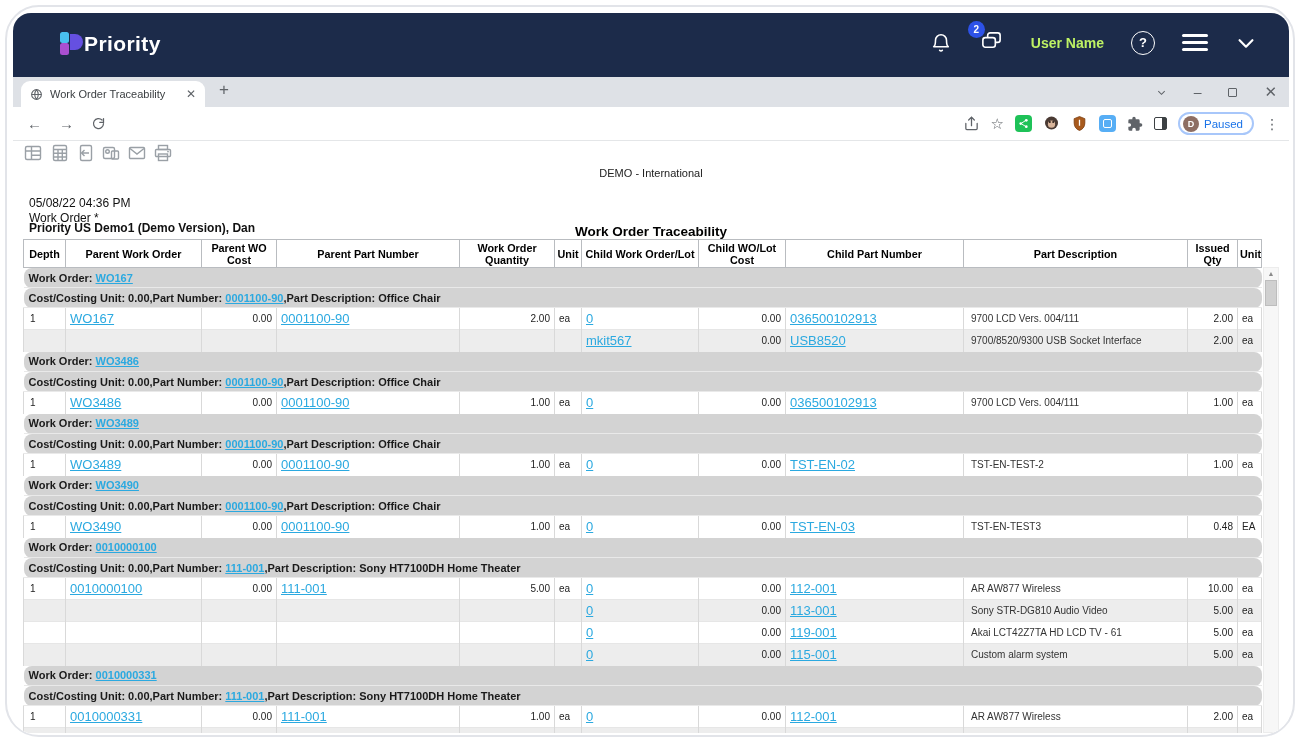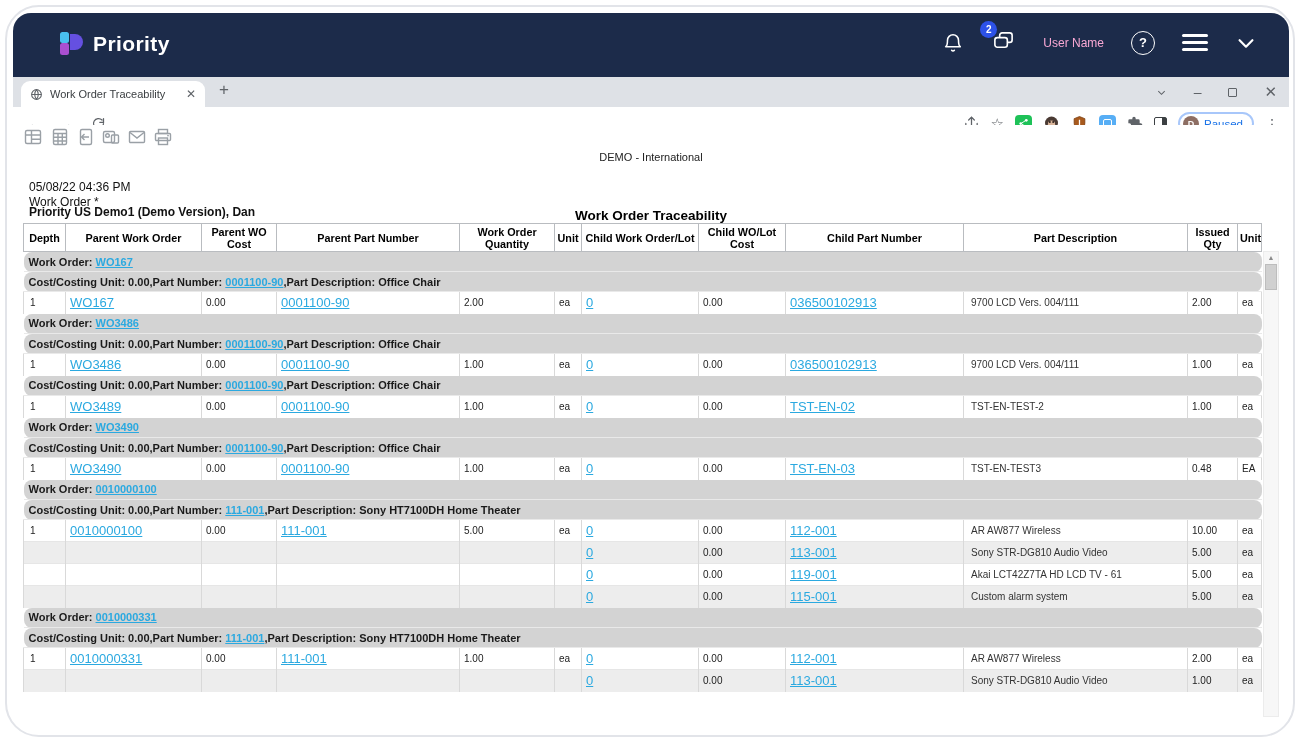--- a/index.html
+++ b/index.html
@@ -1,27 +1,27 @@
 <!DOCTYPE html>
 <html><head>
 <meta charset="utf-8">
 <style>
   html,body{margin:0;padding:0;background:#fff;width:1300px;height:742px;font-family:"Liberation Sans",sans-serif;}
   *{box-sizing:border-box;}
   .frame{position:absolute;left:5px;top:5px;width:1290px;height:732px;background:#fff;
          border:2px solid #e2e4e9;border-radius:34px;overflow:hidden;}
   
   .appbar{position:absolute;left:6px;top:6px;width:1276px;height:64px;background:#1c2b4a;border-radius:18px 18px 0 0;}
-  .logo{position:absolute;left:44px;top:17px;display:flex;align-items:center;gap:9px;}
+  .logo{position:absolute;left:44px;top:17px;display:flex;align-items:center;}
   .logo-text{color:#fff;font-size:21px;font-weight:700;letter-spacing:.4px;}
   .appbar-right{position:absolute;right:32px;top:16px;display:flex;align-items:center;gap:27px;}
   .stack-wrap{position:relative;}
   .badge{position:absolute;left:-11px;top:-8px;background:#2d52e8;color:#fff;width:17px;height:17px;border-radius:50%;
          font-size:10px;display:flex;align-items:center;justify-content:center;font-weight:bold;}
-  .user-name{color:#f9a8d4;font-size:12px;}
+  .user-name{color:#bef264;font-size:14px;font-weight:bold;}
   .help-circle{width:24px;height:24px;border:1.7px solid #fff;border-radius:50%;color:#fff;font-size:13px;font-weight:bold;
          display:flex;align-items:center;justify-content:center;}
   .hamburger{display:flex;flex-direction:column;gap:4.5px;width:26px;}
   .hamburger span{height:2.6px;background:#fff;border-radius:2px;}
   
   .tabstrip{position:absolute;left:6px;top:70px;width:1276px;height:30px;background:#dee1e6;}
   .tab{position:absolute;left:8px;top:4px;width:184px;height:26px;background:#fff;border-radius:9px 9px 0 0;
        display:flex;align-items:center;gap:7px;padding:0 9px;}
   .tab-title{font-size:11px;color:#3c4043;flex:1;white-space:nowrap;overflow:hidden;}
   .tab-close{color:#5f6368;font-size:12px;line-height:1;}
@@ -43,40 +43,40 @@
   .ext.blue{background:#57aef5;}
   .ext-inner{width:9px;height:9px;border:1.6px solid #fff;border-radius:2px;}
   .panel-ic{width:13px;height:13px;border:1.6px solid #3c4043;border-radius:2px;position:relative;}
   .panel-ic::after{content:"";position:absolute;right:0;top:0;bottom:0;width:4px;background:#3c4043;}
   .paused-pill{display:flex;align-items:center;gap:5px;border:2px solid #a8c7fa;border-radius:13px;height:23px;padding:0 9px 0 3px;}
   .paused-av{width:16px;height:16px;border-radius:50%;background:#8d6e63;color:#fff;font-size:9px;font-weight:bold;
         display:flex;align-items:center;justify-content:center;}
   .paused-txt{color:#1a73e8;font-size:11.5px;}
   .dots{font-size:14px;color:#5f6368;}
   
-  .content{position:absolute;left:6px;top:118px;width:1276px;height:592px;background:#fff;overflow:hidden;}
+  .content{position:absolute;left:6px;top:134px;width:1276px;height:592px;background:#fff;overflow:hidden;}
   .rpt-toolbar{position:absolute;left:10px;top:2px;display:flex;gap:6px;}
   .rpt-toolbar svg{display:block;}
   .company{position:absolute;top:26px;left:0;width:100%;text-align:center;font-size:11px;color:#222;}
   .uline{position:absolute;left:16px;top:40px;font-size:12px;font-weight:bold;color:#111;margin-top:40px;}
   .dline{position:absolute;left:16px;top:55px;font-size:12px;color:#111;}
   .fline{position:absolute;left:16px;top:70px;font-size:12px;color:#111;}
   .rtitle{position:absolute;top:83px;left:0;width:100%;text-align:center;font-size:13.5px;font-weight:bold;color:#000;}
   
   .tblwrap{position:absolute;left:10px;top:98px;width:1238px;}
   table{border-collapse:collapse;table-layout:fixed;width:1238px;}
   thead th{background:#fff;border:1px solid #b9bcc0;font-size:10.8px;font-weight:bold;color:#000;height:28px;
         padding:0 2px;line-height:12px;text-align:center;vertical-align:middle;}
   tr.grp td,tr.cost td{background:#d3d3d3;font-size:11px;font-weight:bold;color:#1a1a1a;height:20px;
         padding:0 0 0 5px;border-bottom:1px solid #e9e9e9;vertical-align:middle;white-space:nowrap;overflow:hidden;border-radius:8px;}
   tr.data td{height:22px;background:#fff;font-size:10px;color:#222;padding:0 4px;vertical-align:middle;
         border-left:1px solid #d9d9d9;border-right:1px solid #d9d9d9;border-top:1px solid #e6e6e6;
         white-space:nowrap;overflow:hidden;}
   tr.data.alt td{background:#ededed;}
-  td.ar{text-align:left;}
+  td.ar{text-align:right;}
   .k-depth{padding-left:6px !important;}
   .k-part_desc{color:#333 !important;padding-left:7px !important;}
   a.lg{color:#2ba9e0;text-decoration:underline;font-size:13px;cursor:pointer;}
   a.sm{color:#2ba9e0;text-decoration:underline;font-size:11px;font-weight:bold;cursor:pointer;}
   
   .vscroll{position:absolute;left:1250px;top:126px;width:16px;height:466px;background:#f7f7f7;border:1px solid #ececec;}
   .vs-up{height:12px;color:#8a8a8a;font-size:7px;text-align:center;line-height:12px;cursor:pointer;}
   .vs-thumb{margin:0 1px;height:26px;background:#d0d0d0;border:1px solid #bdbdbd;cursor:pointer;
         background-image:radial-gradient(#9a9a9a 18%,transparent 22%);background-size:4px 4px;}
 </style>
@@ -281,168 +281,185 @@
               <td class="k-parent_part"><a class="lg">0001100-90</a></td>
               <td class="k-qty ar">2.00</td>
               <td class="k-qty_unit">ea</td>
               <td class="k-child_wo"><a class="lg">0</a></td>
               <td class="k-child_cost ar">0.00</td>
               <td class="k-child_part"><a class="lg">036500102913</a></td>
               <td class="k-part_desc">9700 LCD Vers. 004/111</td>
               <td class="k-issued_qty ar">2.00</td>
               <td class="k-issued_unit">ea</td>
             </tr>
-            <tr class="grp">
-              <td colspan="12"><span>Work Order: </span><a class="sm">WO3486</a></td>
-            </tr>
-            <tr class="cost">
-              <td colspan="12"><span>Cost/Costing Unit: 0.00,Part Number: </span><a class="sm">0001100-90</a><span>,Part Description: Office Chair</span></td>
-            </tr>
-            <tr class="data">
-              <td class="k-depth">1</td>
-              <td class="k-parent_wo"><a class="lg">WO3486</a></td>
-              <td class="k-parent_cost ar">0.00</td>
-              <td class="k-parent_part"><a class="lg">0001100-90</a></td>
-              <td class="k-qty ar">1.00</td>
-              <td class="k-qty_unit">ea</td>
-              <td class="k-child_wo"><a class="lg">0</a></td>
-              <td class="k-child_cost ar">0.00</td>
-              <td class="k-child_part"><a class="lg">036500102913</a></td>
-              <td class="k-part_desc">9700 LCD Vers. 004/111</td>
-              <td class="k-issued_qty ar">1.00</td>
-              <td class="k-issued_unit">ea</td>
-            </tr>
-            <tr class="cost">
-              <td colspan="12"><span>Cost/Costing Unit: 0.00,Part Number: </span><a class="sm">0001100-90</a><span>,Part Description: Office Chair</span></td>
-            </tr>
-            <tr class="data">
-              <td class="k-depth">1</td>
-              <td class="k-parent_wo"><a class="lg">WO3489</a></td>
-              <td class="k-parent_cost ar">0.00</td>
-              <td class="k-parent_part"><a class="lg">0001100-90</a></td>
-              <td class="k-qty ar">1.00</td>
-              <td class="k-qty_unit">ea</td>
-              <td class="k-child_wo"><a class="lg">0</a></td>
-              <td class="k-child_cost ar">0.00</td>
-              <td class="k-child_part"><a class="lg">TST-EN-02</a></td>
-              <td class="k-part_desc">TST-EN-TEST-2</td>
-              <td class="k-issued_qty ar">1.00</td>
-              <td class="k-issued_unit">ea</td>
-            </tr>
-            <tr class="grp">
-              <td colspan="12"><span>Work Order: </span><a class="sm">WO3490</a></td>
-            </tr>
-            <tr class="cost">
-              <td colspan="12"><span>Cost/Costing Unit: 0.00,Part Number: </span><a class="sm">0001100-90</a><span>,Part Description: Office Chair</span></td>
-            </tr>
-            <tr class="data">
-              <td class="k-depth">1</td>
-              <td class="k-parent_wo"><a class="lg">WO3490</a></td>
-              <td class="k-parent_cost ar">0.00</td>
-              <td class="k-parent_part"><a class="lg">0001100-90</a></td>
-              <td class="k-qty ar">1.00</td>
-              <td class="k-qty_unit">ea</td>
-              <td class="k-child_wo"><a class="lg">0</a></td>
-              <td class="k-child_cost ar">0.00</td>
-              <td class="k-child_part"><a class="lg">TST-EN-03</a></td>
-              <td class="k-part_desc">TST-EN-TEST3</td>
-              <td class="k-issued_qty ar">0.48</td>
-              <td class="k-issued_unit">EA</td>
-            </tr>
-            <tr class="grp">
-              <td colspan="12"><span>Work Order: </span><a class="sm">0010000100</a></td>
-            </tr>
-            <tr class="cost">
-              <td colspan="12"><span>Cost/Costing Unit: 0.00,Part Number: </span><a class="sm">111-001</a><span>,Part Description: Sony HT7100DH Home Theater</span></td>
-            </tr>
-            <tr class="data">
-              <td class="k-depth">1</td>
-              <td class="k-parent_wo"><a class="lg">0010000100</a></td>
-              <td class="k-parent_cost ar">0.00</td>
-              <td class="k-parent_part"><a class="lg">111-001</a></td>
-              <td class="k-qty ar">5.00</td>
-              <td class="k-qty_unit">ea</td>
-              <td class="k-child_wo"><a class="lg">0</a></td>
-              <td class="k-child_cost ar">0.00</td>
-              <td class="k-child_part"><a class="lg">112-001</a></td>
-              <td class="k-part_desc">AR AW877 Wireless</td>
-              <td class="k-issued_qty ar">10.00</td>
-              <td class="k-issued_unit">ea</td>
-            </tr>
             <tr class="data alt">
               <td class="k-depth"></td>
               <td class="k-parent_wo"></td>
               <td class="k-parent_cost ar"></td>
               <td class="k-parent_part"></td>
               <td class="k-qty ar"></td>
               <td class="k-qty_unit"></td>
-              <td class="k-child_wo"><a class="lg">0</a></td>
-              <td class="k-child_cost ar">0.00</td>
-              <td class="k-child_part"><a class="lg">113-001</a></td>
-              <td class="k-part_desc">Sony STR-DG810 Audio Video</td>
-              <td class="k-issued_qty ar">5.00</td>
-              <td class="k-issued_unit">ea</td>
-            </tr>
-            <tr class="data">
-              <td class="k-depth"></td>
-              <td class="k-parent_wo"></td>
-              <td class="k-parent_cost ar"></td>
-              <td class="k-parent_part"></td>
-              <td class="k-qty ar"></td>
-              <td class="k-qty_unit"></td>
-              <td class="k-child_wo"><a class="lg">0</a></td>
-              <td class="k-child_cost ar">0.00</td>
-              <td class="k-child_part"><a class="lg">119-001</a></td>
-              <td class="k-part_desc">Akai LCT42Z7TA HD LCD TV - 61</td>
-              <td class="k-issued_qty ar">5.00</td>
+              <td class="k-child_wo"><a class="lg">mkit567</a></td>
+              <td class="k-child_cost ar">0.00</td>
+              <td class="k-child_part"><a class="lg">USB8520</a></td>
+              <td class="k-part_desc">9700/8520/9300 USB Socket Interface</td>
+              <td class="k-issued_qty ar">2.00</td>
+              <td class="k-issued_unit">ea</td>
+            </tr>
+            <tr class="grp">
+              <td colspan="12"><span>Work Order: </span><a class="sm">WO3486</a></td>
+            </tr>
+            <tr class="cost">
+              <td colspan="12"><span>Cost/Costing Unit: 0.00,Part Number: </span><a class="sm">0001100-90</a><span>,Part Description: Office Chair</span></td>
+            </tr>
+            <tr class="data">
+              <td class="k-depth">1</td>
+              <td class="k-parent_wo"><a class="lg">WO3486</a></td>
+              <td class="k-parent_cost ar">0.00</td>
+              <td class="k-parent_part"><a class="lg">0001100-90</a></td>
+              <td class="k-qty ar">1.00</td>
+              <td class="k-qty_unit">ea</td>
+              <td class="k-child_wo"><a class="lg">0</a></td>
+              <td class="k-child_cost ar">0.00</td>
+              <td class="k-child_part"><a class="lg">036500102913</a></td>
+              <td class="k-part_desc">9700 LCD Vers. 004/111</td>
+              <td class="k-issued_qty ar">1.00</td>
+              <td class="k-issued_unit">ea</td>
+            </tr>
+            <tr class="grp">
+              <td colspan="12"><span>Work Order: </span><a class="sm">WO3489</a></td>
+            </tr>
+            <tr class="cost">
+              <td colspan="12"><span>Cost/Costing Unit: 0.00,Part Number: </span><a class="sm">0001100-90</a><span>,Part Description: Office Chair</span></td>
+            </tr>
+            <tr class="data">
+              <td class="k-depth">1</td>
+              <td class="k-parent_wo"><a class="lg">WO3489</a></td>
+              <td class="k-parent_cost ar">0.00</td>
+              <td class="k-parent_part"><a class="lg">0001100-90</a></td>
+              <td class="k-qty ar">1.00</td>
+              <td class="k-qty_unit">ea</td>
+              <td class="k-child_wo"><a class="lg">0</a></td>
+              <td class="k-child_cost ar">0.00</td>
+              <td class="k-child_part"><a class="lg">TST-EN-02</a></td>
+              <td class="k-part_desc">TST-EN-TEST-2</td>
+              <td class="k-issued_qty ar">1.00</td>
+              <td class="k-issued_unit">ea</td>
+            </tr>
+            <tr class="grp">
+              <td colspan="12"><span>Work Order: </span><a class="sm">WO3490</a></td>
+            </tr>
+            <tr class="cost">
+              <td colspan="12"><span>Cost/Costing Unit: 0.00,Part Number: </span><a class="sm">0001100-90</a><span>,Part Description: Office Chair</span></td>
+            </tr>
+            <tr class="data">
+              <td class="k-depth">1</td>
+              <td class="k-parent_wo"><a class="lg">WO3490</a></td>
+              <td class="k-parent_cost ar">0.00</td>
+              <td class="k-parent_part"><a class="lg">0001100-90</a></td>
+              <td class="k-qty ar">1.00</td>
+              <td class="k-qty_unit">ea</td>
+              <td class="k-child_wo"><a class="lg">0</a></td>
+              <td class="k-child_cost ar">0.00</td>
+              <td class="k-child_part"><a class="lg">TST-EN-03</a></td>
+              <td class="k-part_desc">TST-EN-TEST3</td>
+              <td class="k-issued_qty ar">0.48</td>
+              <td class="k-issued_unit">EA</td>
+            </tr>
+            <tr class="grp">
+              <td colspan="12"><span>Work Order: </span><a class="sm">0010000100</a></td>
+            </tr>
+            <tr class="cost">
+              <td colspan="12"><span>Cost/Costing Unit: 0.00,Part Number: </span><a class="sm">111-001</a><span>,Part Description: Sony HT7100DH Home Theater</span></td>
+            </tr>
+            <tr class="data">
+              <td class="k-depth">1</td>
+              <td class="k-parent_wo"><a class="lg">0010000100</a></td>
+              <td class="k-parent_cost ar">0.00</td>
+              <td class="k-parent_part"><a class="lg">111-001</a></td>
+              <td class="k-qty ar">5.00</td>
+              <td class="k-qty_unit">ea</td>
+              <td class="k-child_wo"><a class="lg">0</a></td>
+              <td class="k-child_cost ar">0.00</td>
+              <td class="k-child_part"><a class="lg">112-001</a></td>
+              <td class="k-part_desc">AR AW877 Wireless</td>
+              <td class="k-issued_qty ar">10.00</td>
               <td class="k-issued_unit">ea</td>
             </tr>
             <tr class="data alt">
               <td class="k-depth"></td>
               <td class="k-parent_wo"></td>
               <td class="k-parent_cost ar"></td>
               <td class="k-parent_part"></td>
               <td class="k-qty ar"></td>
               <td class="k-qty_unit"></td>
               <td class="k-child_wo"><a class="lg">0</a></td>
               <td class="k-child_cost ar">0.00</td>
-              <td class="k-child_part"><a class="lg">115-001</a></td>
-              <td class="k-part_desc">Custom alarm system</td>
+              <td class="k-child_part"><a class="lg">113-001</a></td>
+              <td class="k-part_desc">Sony STR-DG810 Audio Video</td>
               <td class="k-issued_qty ar">5.00</td>
               <td class="k-issued_unit">ea</td>
             </tr>
-            <tr class="grp">
-              <td colspan="12"><span>Work Order: </span><a class="sm">0010000331</a></td>
-            </tr>
-            <tr class="cost">
-              <td colspan="12"><span>Cost/Costing Unit: 0.00,Part Number: </span><a class="sm">111-001</a><span>,Part Description: Sony HT7100DH Home Theater</span></td>
-            </tr>
-            <tr class="data">
-              <td class="k-depth">1</td>
-              <td class="k-parent_wo"><a class="lg">0010000331</a></td>
-              <td class="k-parent_cost ar">0.00</td>
-              <td class="k-parent_part"><a class="lg">111-001</a></td>
-              <td class="k-qty ar">1.00</td>
-              <td class="k-qty_unit">ea</td>
-              <td class="k-child_wo"><a class="lg">0</a></td>
-              <td class="k-child_cost ar">0.00</td>
-              <td class="k-child_part"><a class="lg">112-001</a></td>
-              <td class="k-part_desc">AR AW877 Wireless</td>
-              <td class="k-issued_qty ar">2.00</td>
+            <tr class="data">
+              <td class="k-depth"></td>
+              <td class="k-parent_wo"></td>
+              <td class="k-parent_cost ar"></td>
+              <td class="k-parent_part"></td>
+              <td class="k-qty ar"></td>
+              <td class="k-qty_unit"></td>
+              <td class="k-child_wo"><a class="lg">0</a></td>
+              <td class="k-child_cost ar">0.00</td>
+              <td class="k-child_part"><a class="lg">119-001</a></td>
+              <td class="k-part_desc">Akai LCT42Z7TA HD LCD TV - 61</td>
+              <td class="k-issued_qty ar">5.00</td>
               <td class="k-issued_unit">ea</td>
             </tr>
             <tr class="data alt">
               <td class="k-depth"></td>
               <td class="k-parent_wo"></td>
               <td class="k-parent_cost ar"></td>
               <td class="k-parent_part"></td>
               <td class="k-qty ar"></td>
               <td class="k-qty_unit"></td>
               <td class="k-child_wo"><a class="lg">0</a></td>
               <td class="k-child_cost ar">0.00</td>
+              <td class="k-child_part"><a class="lg">115-001</a></td>
+              <td class="k-part_desc">Custom alarm system</td>
+              <td class="k-issued_qty ar">5.00</td>
+              <td class="k-issued_unit">ea</td>
+            </tr>
+            <tr class="grp">
+              <td colspan="12"><span>Work Order: </span><a class="sm">0010000331</a></td>
+            </tr>
+            <tr class="cost">
+              <td colspan="12"><span>Cost/Costing Unit: 0.00,Part Number: </span><a class="sm">111-001</a><span>,Part Description: Sony HT7100DH Home Theater</span></td>
+            </tr>
+            <tr class="data">
+              <td class="k-depth">1</td>
+              <td class="k-parent_wo"><a class="lg">0010000331</a></td>
+              <td class="k-parent_cost ar">0.00</td>
+              <td class="k-parent_part"><a class="lg">111-001</a></td>
+              <td class="k-qty ar">1.00</td>
+              <td class="k-qty_unit">ea</td>
+              <td class="k-child_wo"><a class="lg">0</a></td>
+              <td class="k-child_cost ar">0.00</td>
+              <td class="k-child_part"><a class="lg">112-001</a></td>
+              <td class="k-part_desc">AR AW877 Wireless</td>
+              <td class="k-issued_qty ar">2.00</td>
+              <td class="k-issued_unit">ea</td>
+            </tr>
+            <tr class="data alt">
+              <td class="k-depth"></td>
+              <td class="k-parent_wo"></td>
+              <td class="k-parent_cost ar"></td>
+              <td class="k-parent_part"></td>
+              <td class="k-qty ar"></td>
+              <td class="k-qty_unit"></td>
+              <td class="k-child_wo"><a class="lg">0</a></td>
+              <td class="k-child_cost ar">0.00</td>
               <td class="k-child_part"><a class="lg">113-001</a></td>
               <td class="k-part_desc">Sony STR-DG810 Audio Video</td>
               <td class="k-issued_qty ar">1.00</td>
               <td class="k-issued_unit">ea</td>
             </tr>
           </tbody>
       </table>
     </div>
 
     <div class="vscroll">

